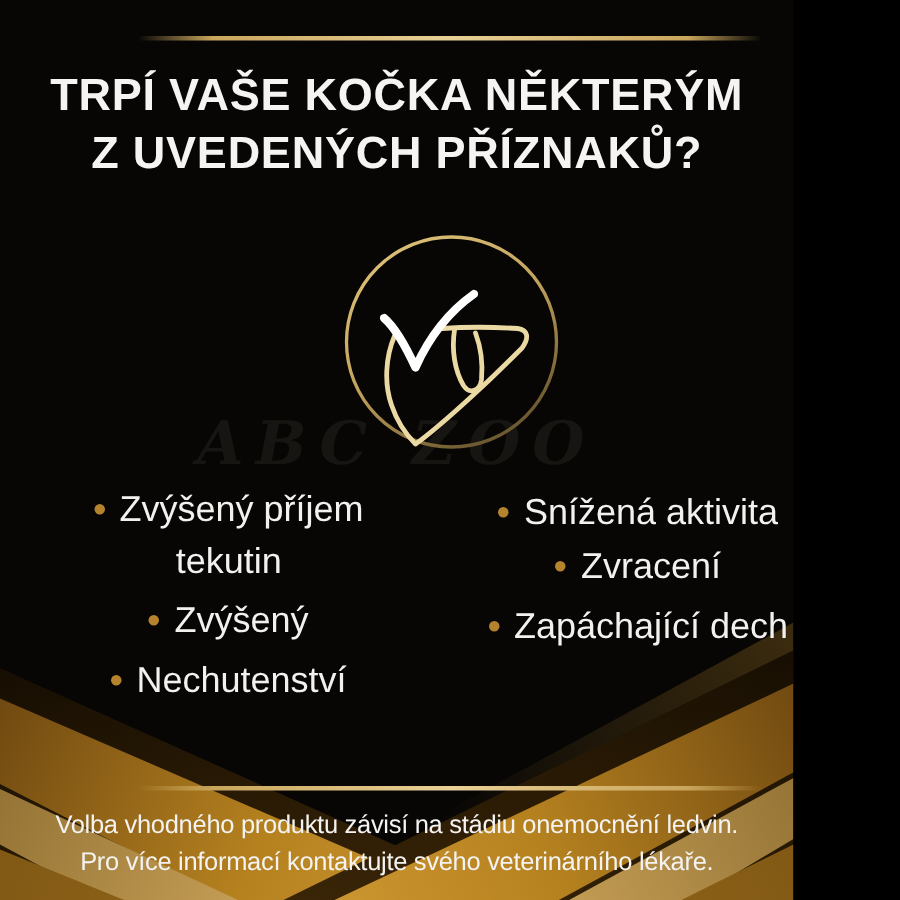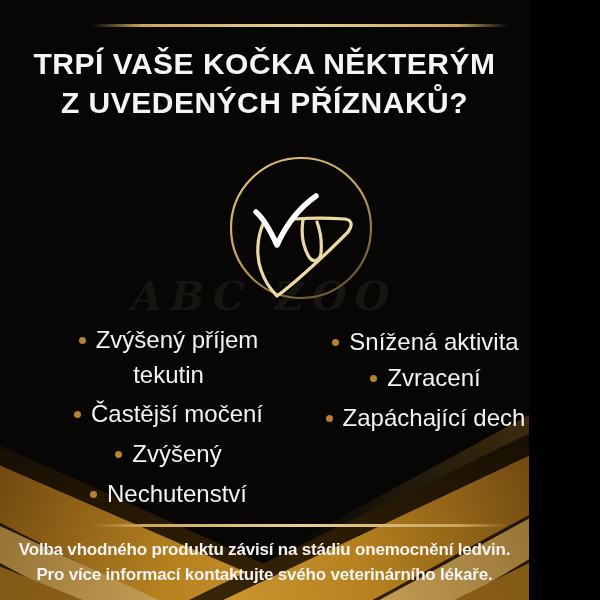--- a/index.html
+++ b/index.html
@@ -49,35 +49,35 @@
   .icon-wrap{position:absolute;left:221px;top:148px;width:160px;height:160px;z-index:2;}
   
   .watermark{
     position:absolute;top:272px;left:50%;transform:translateX(-50%);z-index:1;
     font-family:"DejaVu Serif", serif;font-style:italic;font-weight:700;
     font-size:40px;letter-spacing:8px;color:#282289;
     color:rgba(110,100,85,.16);white-space:nowrap;
   }
   
   .col{position:absolute;z-index:3;color:#f2f1ee;font-size:24px;}
-  .col-left{left:36px;top:322px;width:265px;}
+  .col-left{left:20px;top:322px;width:265px;}
   .col-right{left:308px;top:320px;width:235px;}
   .li{
     display:block;text-align:center;line-height:36px;height:36px;margin-top:4px;
   }
   .li.first{margin-top:0;}
   .li.wrap2{height:70px;line-height:35px;max-width:240px;margin-left:auto;margin-right:auto;}
   .bullet{
     display:inline-block;width:7px;height:7px;border-radius:50%;
     background:#b5822e;vertical-align:middle;margin-right:10px;margin-bottom:3px;
   }
   
   .footer{
     position:absolute;top:537px;left:0;width:100%;z-index:3;
-    text-align:center;color:#f4f3f1;font-weight:700;
+    text-align:center;color:#f4f3f1;font-weight:400;
     font-size:17px;line-height:25px;letter-spacing:-.2px;
   }
 </style>
 </head>
 <body>
 
 <div class="poster">
 
   <div class="ribbon ribbon-left">
     <div class="rl-dark"></div>
@@ -119,23 +119,20 @@
                C 101 94, 99 82, 96 74" fill="none" stroke="#ead9a3" stroke-width="3.2" stroke-linecap="round" stroke-linejoin="round"></path>
       <path d="M35 64 C 42 70, 50 84, 56 97 C 65 77, 78 60, 95 48" fill="none" stroke="#ffffff" stroke-width="5.5" stroke-linecap="round" stroke-linejoin="round"></path>
     </svg>
   </div>
 
   <div class="col col-left">
     <div class="li first wrap2">
       <span class="bullet"></span><span>Zvýšený příjem tekutin</span>
     </div>
     <div class="li">
-      <span class="bullet"></span><span>Častější močení</span>
-    </div>
-    <div class="li">
       <span class="bullet"></span><span>Zvýšený</span>
     </div>
     <div class="li">
       <span class="bullet"></span><span>Nechutenství</span>
     </div>
   </div>
 
   <div class="col col-right">
     <div class="li">
       <span class="bullet"></span><span>Snížená aktivita</span>

